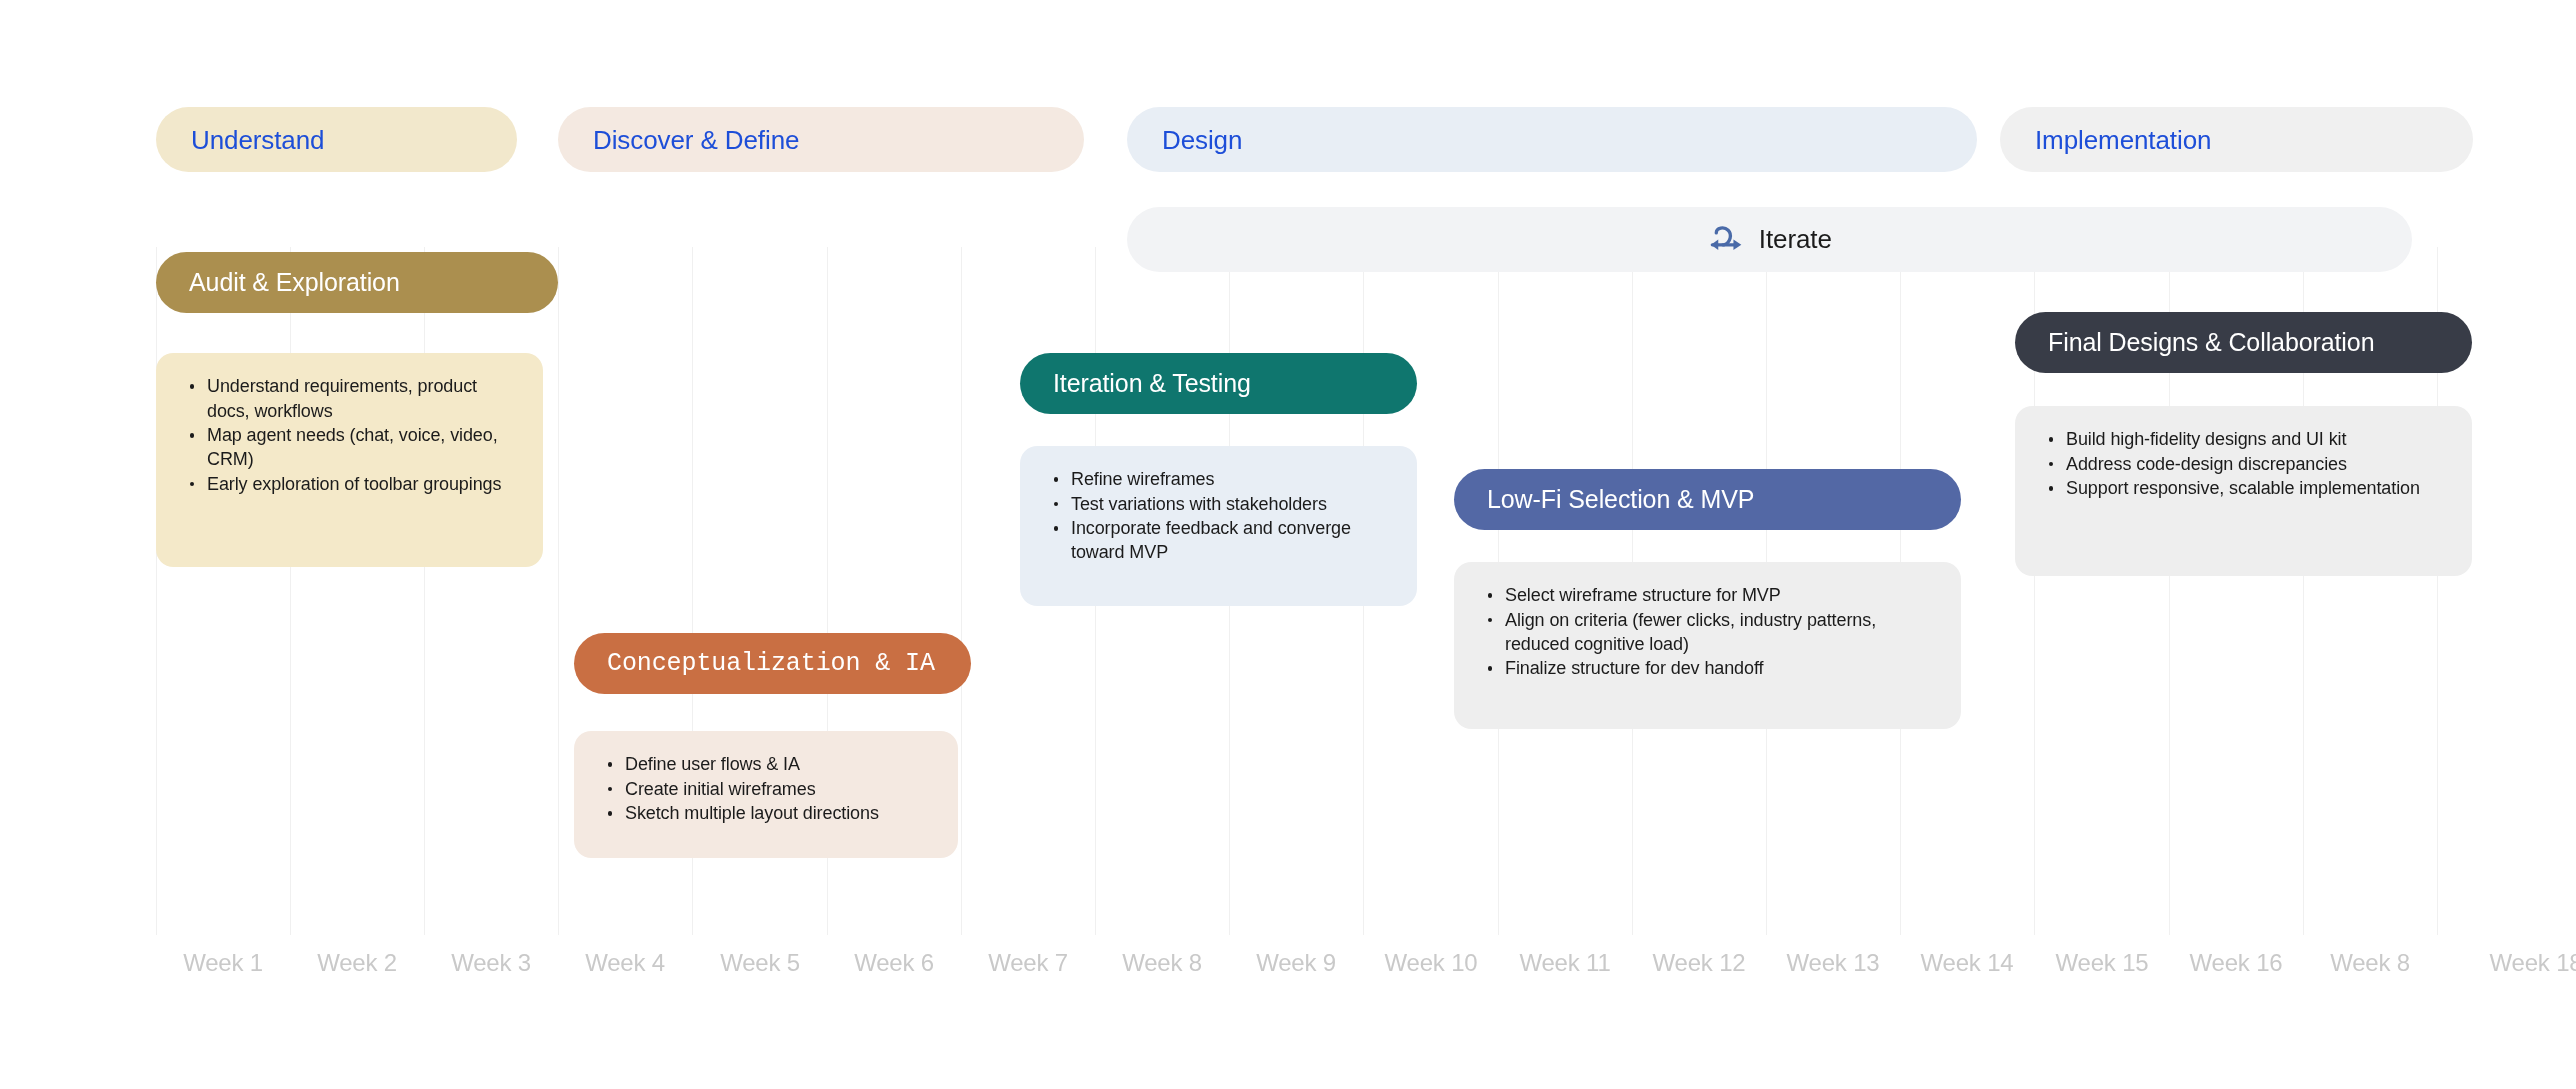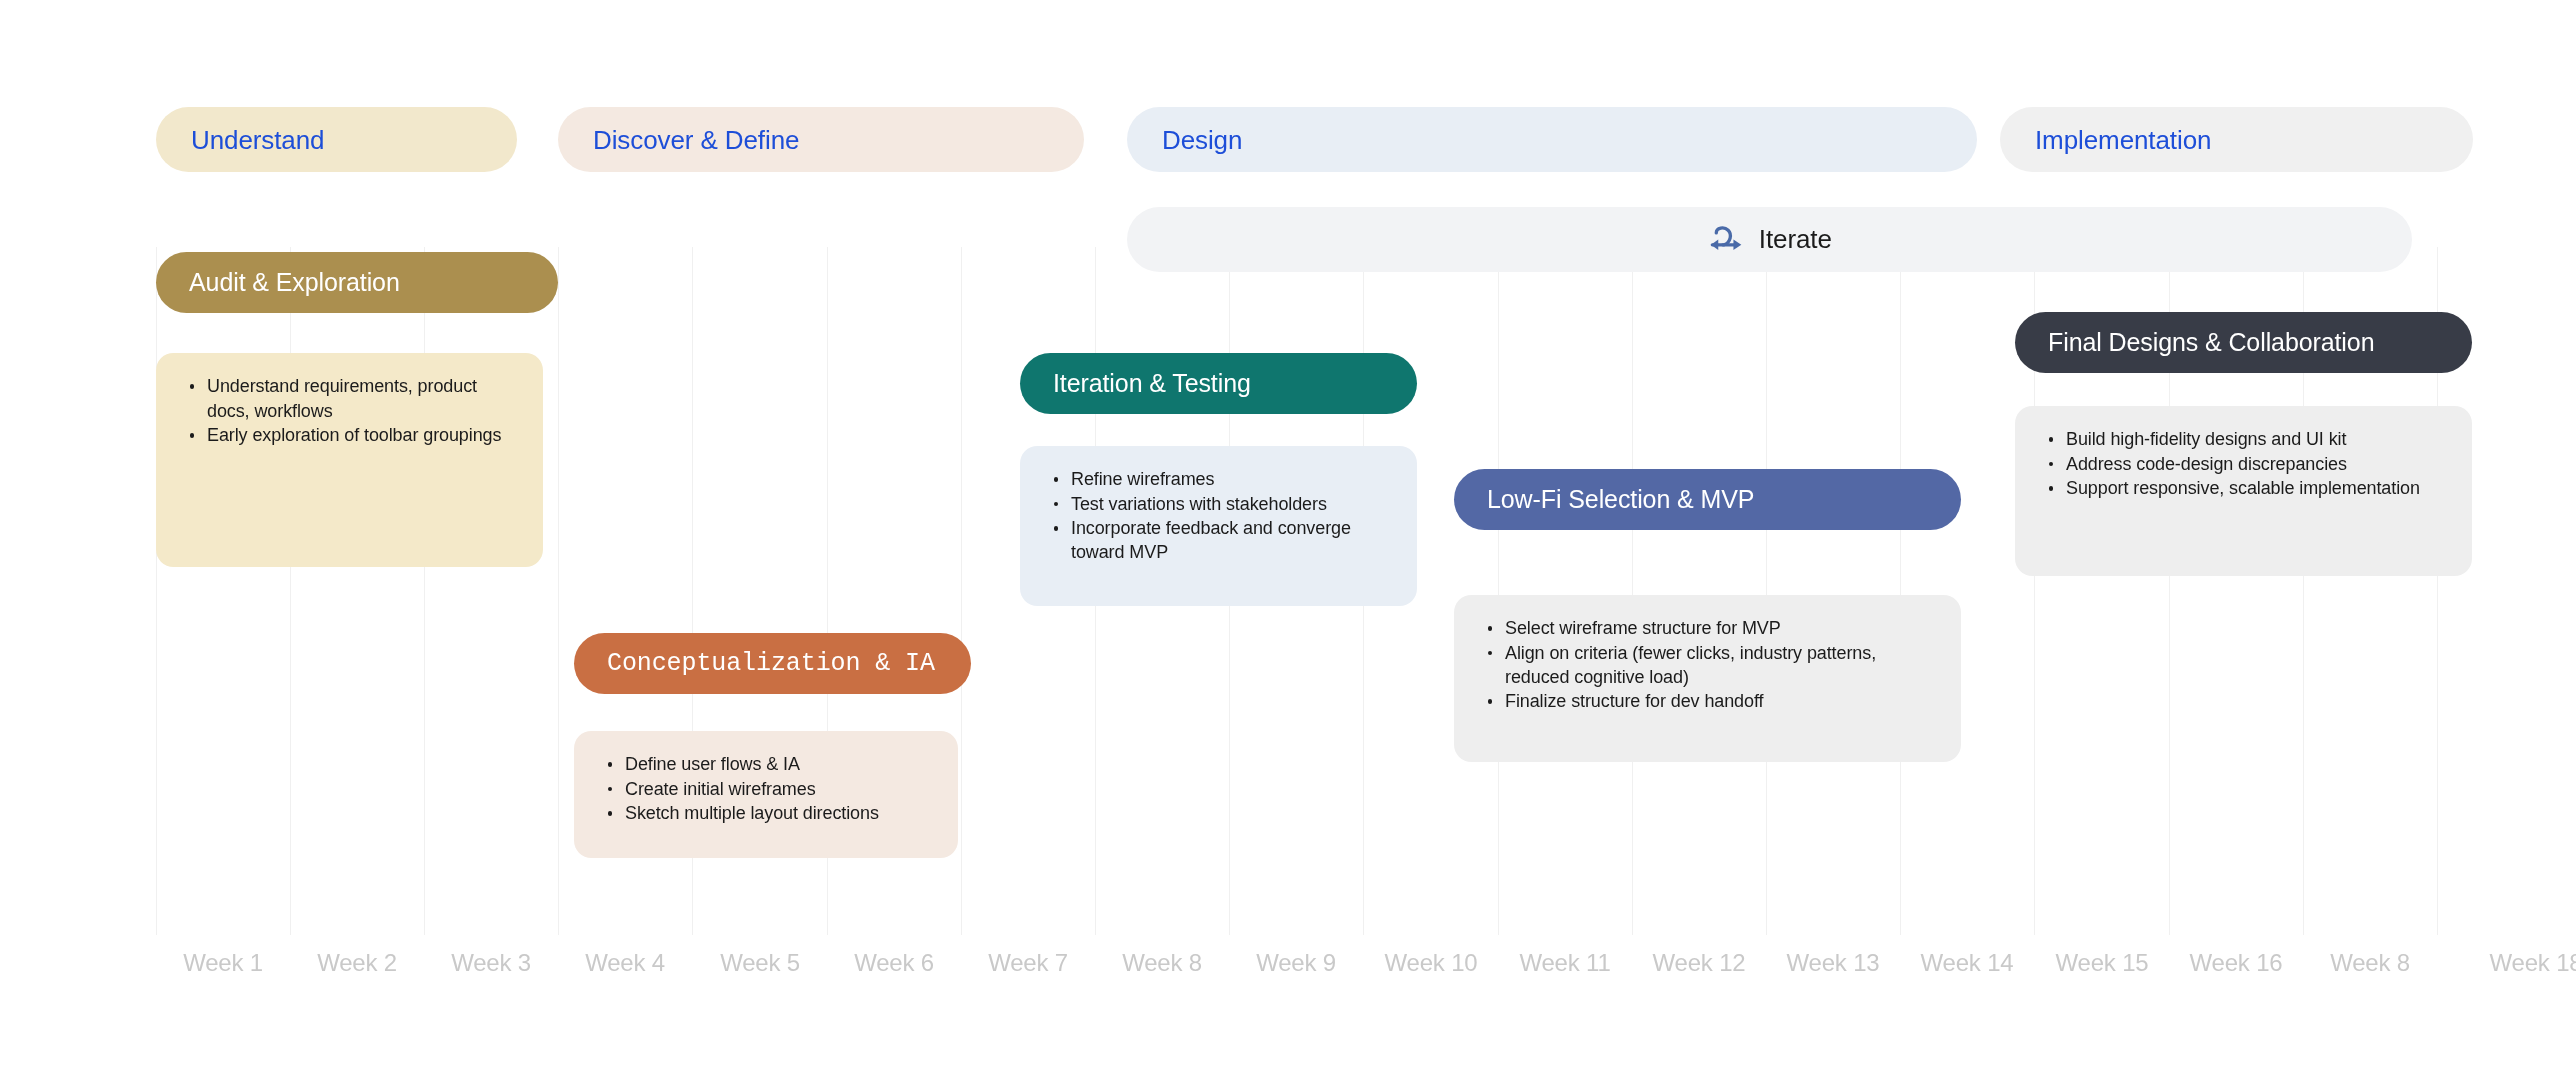--- a/index.html
+++ b/index.html
@@ -200,20 +200,21 @@
     <span class="iterate-label">Iterate</span>
   </div>
 
   <div id="workstream-layer">
       <div class="ws-pill" style="left: 156px; top: 252px; width: 402px; background: rgb(171, 143, 79);">
         <span class="ws-label">Audit &amp; Exploration</span>
       </div>
       <div class="ws-card" style="left: 156px; top: 353px; width: 387px; min-height: 214px; background: rgb(244, 233, 201);">
         <ul>
           <li>Understand requirements, product docs, workflows</li>
+          <li>Map agent needs (chat, voice, video, CRM)</li>
           <li>Early exploration of toolbar groupings</li>
         </ul>
       </div>
       <div class="ws-pill" style="left: 574px; top: 633px; width: 397px; background: rgb(201, 111, 67); font-family: Liberation Mono, monospace;">
         <span class="ws-label">Conceptualization &amp; IA</span>
       </div>
       <div class="ws-card" style="left: 574px; top: 731px; width: 384px; min-height: 127px; background: rgb(244, 233, 225);">
         <ul>
           <li>Define user flows &amp; IA</li>
           <li>Create initial wireframes</li>
@@ -226,21 +227,21 @@
       <div class="ws-card" style="left: 1020px; top: 446px; width: 397px; min-height: 160px; background: rgb(232, 238, 245);">
         <ul>
           <li>Refine wireframes</li>
           <li>Test variations with stakeholders</li>
           <li>Incorporate feedback and converge toward MVP</li>
         </ul>
       </div>
       <div class="ws-pill" style="left: 1454px; top: 469px; width: 507px; background: rgb(83, 104, 165);">
         <span class="ws-label">Low-Fi Selection &amp; MVP</span>
       </div>
-      <div class="ws-card" style="left: 1454px; top: 562px; width: 507px; min-height: 167px; background: rgb(238, 238, 238); margin-top: 33px;">
+      <div class="ws-card" style="left: 1454px; top: 562px; width: 507px; min-height: 167px; background: rgb(238, 238, 238);">
         <ul>
           <li>Select wireframe structure for MVP</li>
           <li>Align on criteria (fewer clicks, industry patterns, reduced cognitive load)</li>
           <li>Finalize structure for dev handoff</li>
         </ul>
       </div>
       <div class="ws-pill" style="left: 2015px; top: 312px; width: 457px; background: rgb(56, 60, 71);">
         <span class="ws-label">Final Designs &amp; Collaboration</span>
       </div>
       <div class="ws-card" style="left: 2015px; top: 406px; width: 457px; min-height: 170px; background: rgb(238, 238, 238);">

